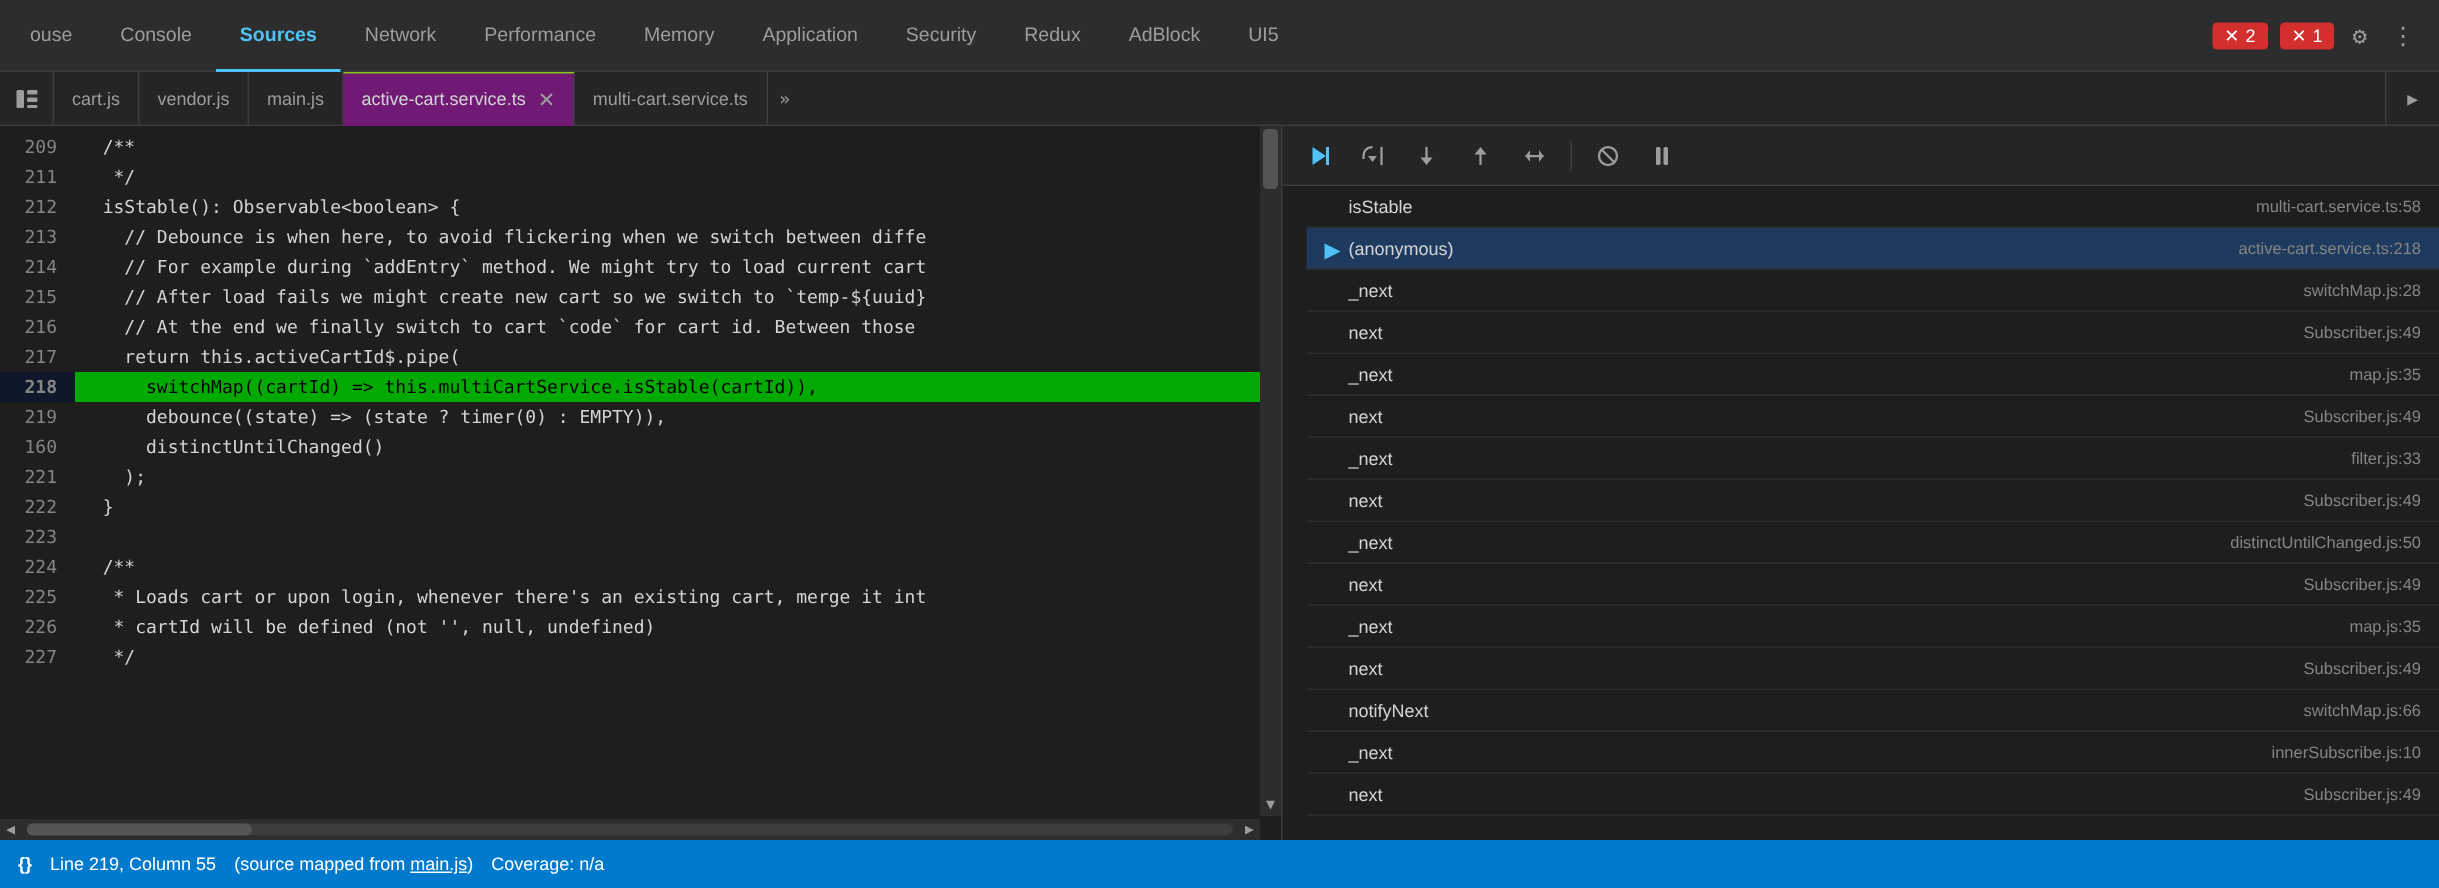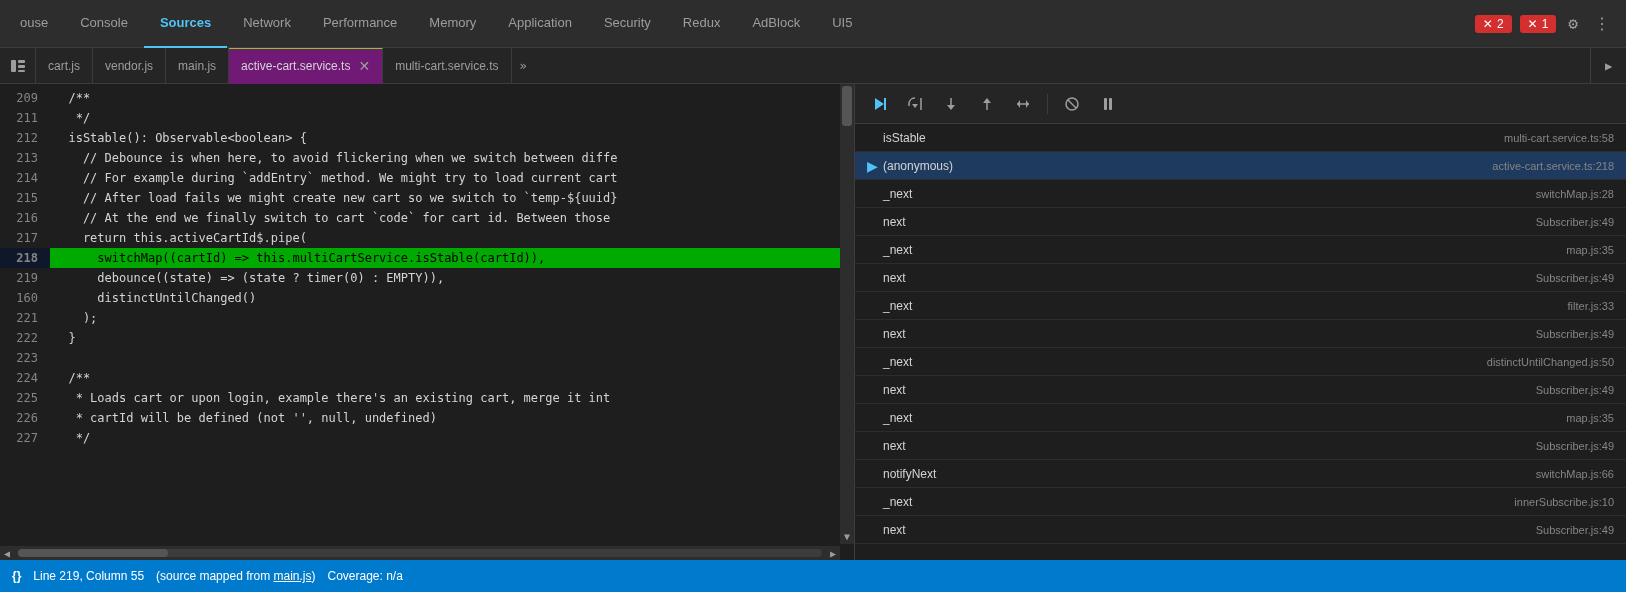--- a/index.html
+++ b/index.html
@@ -256,20 +256,21 @@
     }
     .call-stack-item {
       display: flex;
       align-items: center;
       padding: 4px 12px;
       height: 28px;
       border-bottom: 1px solid #2d2d2d;
       cursor: pointer;
       font-size: 12px;
       font-family: Arial, sans-serif;
+      margin-left: 16px;
     }
     .call-stack-item.active {
       background: #1e3a5f;
     }
     .call-stack-arrow {
       width: 16px;
       flex-shrink: 0;
       color: #4fc3f7;
       font-size: 14px;
     }
@@ -445,21 +446,21 @@
         <div class="code-line">
           <div class="line-num">223</div>
           <div class="line-content"></div>
         </div>
         <div class="code-line">
           <div class="line-num">224</div>
           <div class="line-content">  /**</div>
         </div>
         <div class="code-line">
           <div class="line-num">225</div>
-          <div class="line-content">   * Loads cart or upon login, example there's an existing cart, merge it int</div>
+          <div class="line-content">   * Loads cart or upon login, whenever there's an existing cart, merge it int</div>
         </div>
         <div class="code-line">
           <div class="line-num">226</div>
           <div class="line-content">   * cartId will be defined (not '', null, undefined)</div>
         </div>
         <div class="code-line">
           <div class="line-num">227</div>
           <div class="line-content">   */</div>
         </div>
       </div>

